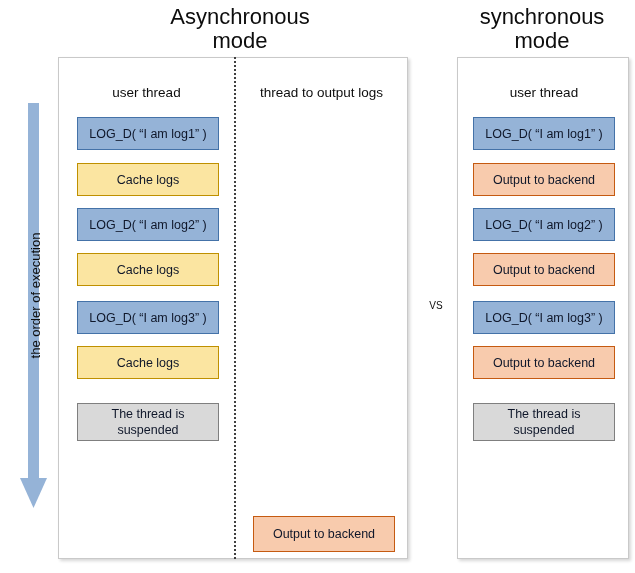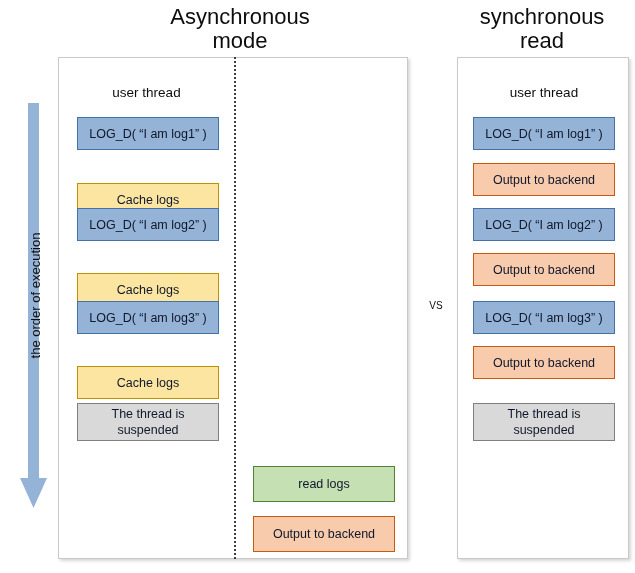--- a/index.html
+++ b/index.html
@@ -90,21 +90,21 @@
     display: flex;
     align-items: center;
     justify-content: center;
     text-align: center;
     font-size: 12.5px;
     line-height: 16px;
     color: #0f172a;
     white-space: pre-line;
   }
   .step.blue   { background: #95b3d7; border-color: #4472a8; }
-  .step.yellow { background: #fbe5a1; border-color: #bf9000; margin-top: 20px; }
+  .step.yellow { background: #fbe5a1; border-color: #bf9000; }
   .step.orange { background: #f8cbad; border-color: #c55a11; }
   .step.green  { background: #c5e0b3; border-color: #548235; }
   .step.gray   { background: #d9d9d9; border-color: #7f7f7f; margin-top: 6px; }
 
   
   #exec-arrow {
     position: absolute;
     left: 12px;
     top: 103px;
     width: 48px;
@@ -133,45 +133,45 @@
     font-size: 10px;
     color: #0d0d0d;
   }
 </style>
 </head>
 <body>
 
 <div class="diagram-title" id="title-async">Asynchronous
 mode</div>
 <div class="diagram-title" id="title-sync">synchronous
-read</div>
+mode</div>
 
 <div id="exec-arrow">
   <svg width="48" height="410" viewBox="0 0 48 410">
     <rect x="16" y="0" width="11" height="378" fill="#95b3d7"></rect>
     <polygon points="8,375 35,375 21.5,405" fill="#95b3d7"></polygon>
   </svg>
   <div id="exec-arrow-label">the order of execution</div>
 </div>
 
 <div class="panel" id="panel-async">
   <div id="thread-divider"></div>
 
   <div class="col-header" id="header-user-thread-async">user thread</div>
+  <div class="col-header" id="header-output-thread">thread to output logs</div>
 
   <div class="step blue" style="left:18px;width:142px;top:59px;height:33px;">LOG_D( “I am log1” )</div>
   <div class="step yellow" style="left:18px;width:142px;top:105px;height:33px;">Cache logs</div>
   <div class="step blue" style="left:18px;width:142px;top:150px;height:33px;">LOG_D( “I am log2” )</div>
   <div class="step yellow" style="left:18px;width:142px;top:195px;height:33px;">Cache logs</div>
   <div class="step blue" style="left:18px;width:142px;top:243px;height:33px;">LOG_D( “I am log3” )</div>
   <div class="step yellow" style="left:18px;width:142px;top:288px;height:33px;">Cache logs</div>
   <div class="step gray" style="left:18px;width:142px;top:339px;height:38px;">The thread is
 suspended</div>
 
-  <div class="step green" style="left:194px;width:142px;top:408px;height:36px;">read logs</div>
   <div class="step orange" style="left:194px;width:142px;top:458px;height:36px;">Output to backend</div>
 </div>
 
 <div id="vs-label">VS</div>
 
 <div class="panel" id="panel-sync">
   <div class="col-header" id="header-user-thread-sync">user thread</div>
 
   <div class="step blue" style="left:15px;width:142px;top:59px;height:33px;">LOG_D( “I am log1” )</div>
   <div class="step orange" style="left:15px;width:142px;top:105px;height:33px;">Output to backend</div>

